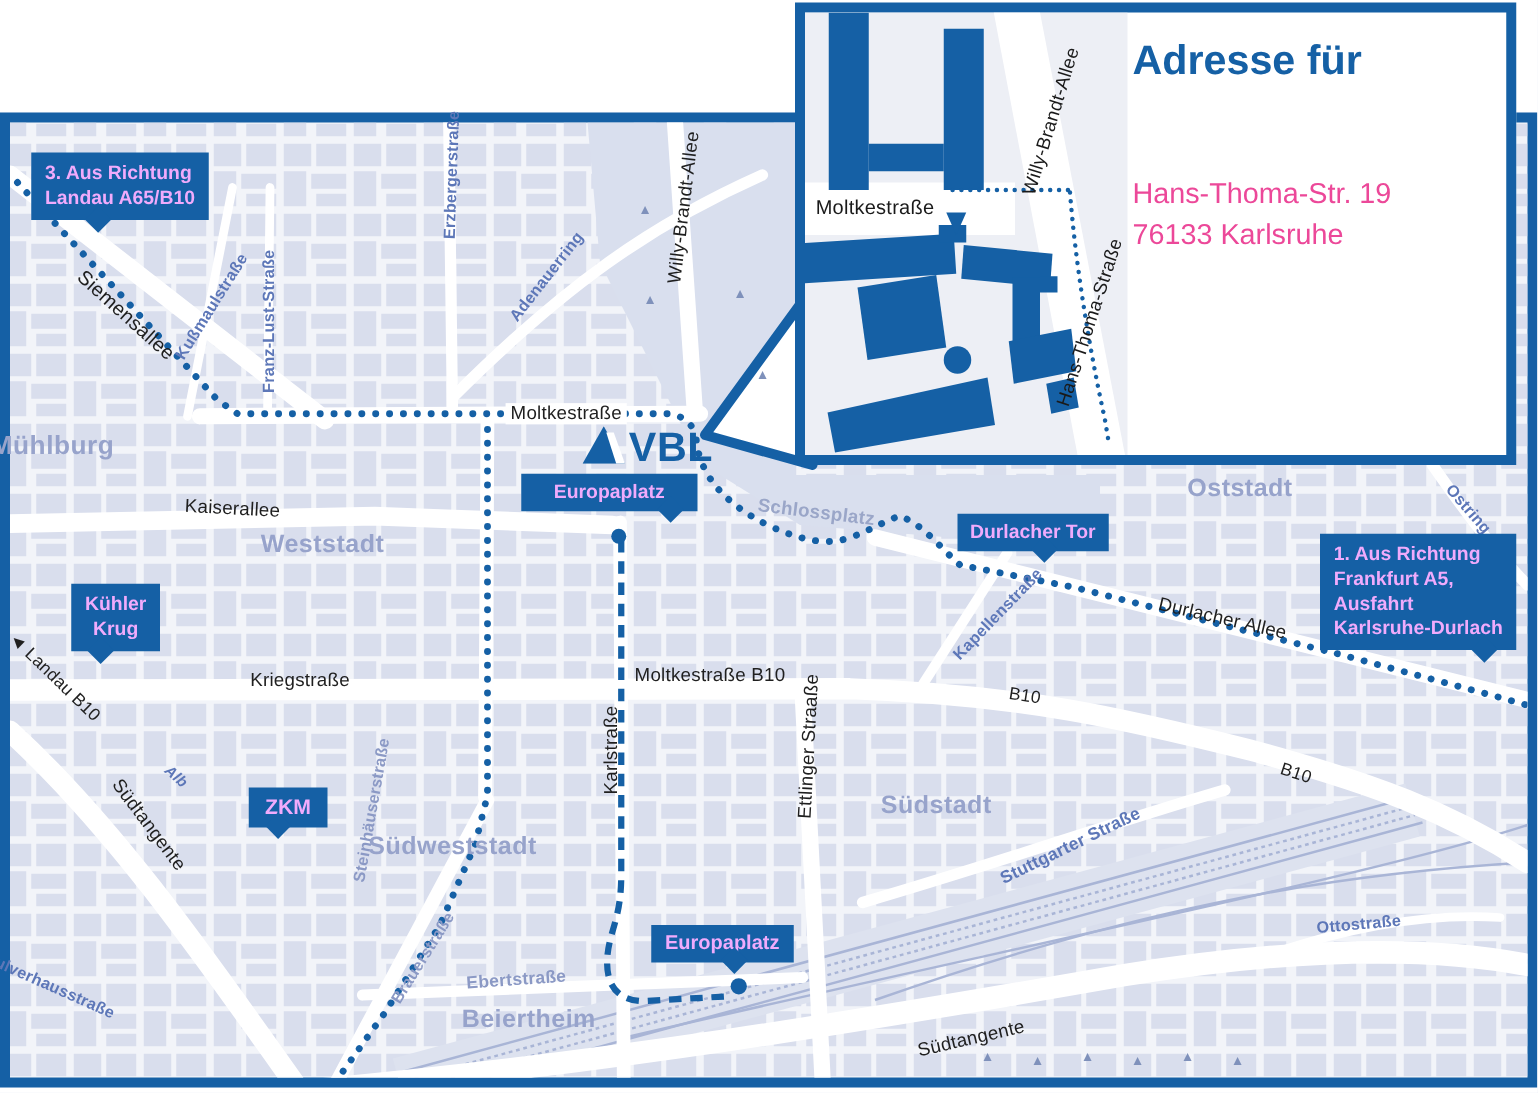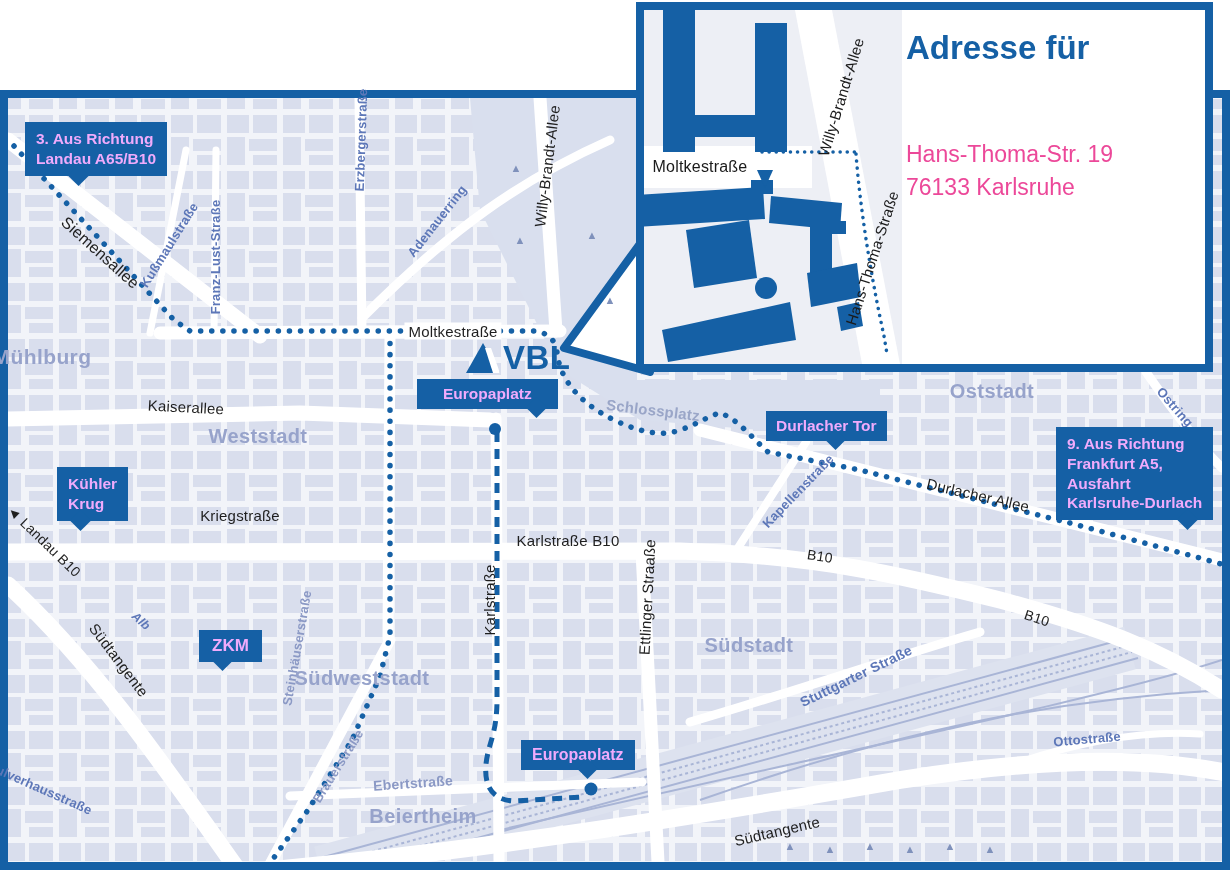--- a/index.html
+++ b/index.html
@@ -15,22 +15,22 @@
   .st-black{color:#1f1f1f;font-weight:500;}
   .st-blue{color:#5d77b8;font-weight:600;font-size:13px;}
   .st-muted{color:#8b99c5;font-weight:600;font-size:13px;}
   .area{color:#97a3cb;font-weight:700;font-size:20px;letter-spacing:.4px;}
   .schloss{color:#9aa6c8;font-weight:600;font-size:15px;}
   .onstreet{background:#fff;padding:0 4px;}
   .tree{position:absolute;color:#7f91bb;font-size:11px;transform:translate(-50%,-50%);}
   .co{position:absolute;background:var(--blue);color:#f0abfc;font-weight:700;font-size:15.5px;
       line-height:1.28;padding:7px 11px;z-index:30;}
   .co .tail{position:absolute;width:15px;height:15px;background:var(--blue);transform:rotate(45deg);}
-  .co.center{}
-  .logo{position:absolute;left:466px;top:341px;z-index:25;display:flex;align-items:center;gap:3px;}
+  .co.center{text-align:center;}
+  .logo{position:absolute;left:466px;top:341px;z-index:25;display:flex;gap:3px;}
   .logo-text{font-size:33px;font-weight:800;color:var(--blue);letter-spacing:.5px;line-height:1;}
   .inset{position:absolute;left:636px;top:2px;width:577px;height:370px;background:#fff;
          box-sizing:border-box;border:8px solid var(--blue);z-index:40;}
   .inset svg.inset-art{position:absolute;left:0;top:0;width:561px;height:354px;}
   .inset .lbl{color:#1a1a1a;}
   .inset-title{position:absolute;left:262px;top:18px;font-size:33px;font-weight:800;
                color:var(--blue);line-height:1.2;}
   .inset-address{position:absolute;left:262px;top:128px;font-size:23px;color:#ec4899;line-height:1.42;}
 </style>
 </head>
@@ -104,22 +104,22 @@
     </g>
 
     <polygon points="650,230 564,348 650,372" fill="#ffffff" stroke="#1560a5" stroke-width="8" stroke-linejoin="round"></polygon>
   </svg>
 
   <div class="labels">
 
     <div class="lbl st-black" style="left:100px;top:253px;--r:42deg;font-size:16px">Siemensallee</div>
     <div class="lbl st-black onstreet" style="left:453px;top:331px">Moltkestraße</div>
     <div class="lbl st-black" style="left:186px;top:407px;--r:3deg">Kaiserallee</div>
-    <div class="lbl st-black" style="left:240px;top:515px">Kriegstraße</div>
-    <div class="lbl st-black" style="left:568px;top:540px">Karlstraße B10</div>
+    <div class="lbl st-black" style="left:240px;top:544px">Kriegstraße</div>
+    <div class="lbl st-black" style="left:568px;top:540px">Moltkestraße B10</div>
     <div class="lbl st-black" style="left:489px;top:600px;--r:-90deg">Karlstraße</div>
     <div class="lbl st-black" style="left:647px;top:597px;--r:-87deg">Ettlinger Straaße</div>
     <div class="lbl st-black" style="left:978px;top:495px;--r:13deg">Durlacher Allee</div>
     <div class="lbl st-black" style="left:820px;top:556px;--r:9deg;font-size:14px">B10</div>
     <div class="lbl st-black" style="left:1037px;top:618px;--r:18deg;font-size:14px">B10</div>
     <div class="lbl st-black" style="left:119px;top:660px;--r:53deg">Südtangente</div>
     <div class="lbl st-black" style="left:777px;top:831px;--r:-13deg">Südtangente</div>
     <div class="lbl st-black" style="left:547px;top:166px;--r:-83deg">Willy-Brandt-Allee</div>
     <div class="lbl st-black" style="left:44px;top:541px;--r:44deg;font-size:14px"><span>◄</span>&nbsp;<span>Landau B10</span></div>
 
@@ -188,21 +188,21 @@
     <span>Europaplatz</span>
     <span class="tail" style="right:14px;bottom:-6px"></span>
   </div>
 
   <div class="co" style="left:766px;top:411px;padding:5px 10px">
     <span>Durlacher Tor</span>
     <span class="tail" style="left:62px;bottom:-6px"></span>
   </div>
 
   <div class="co" style="left:1056px;top:427px">
-    <div>9. Aus Richtung</div>
+    <div>1. Aus Richtung</div>
     <div>Frankfurt A5,</div>
     <div>Ausfahrt</div>
     <div>Karlsruhe-Durlach</div>
     <span class="tail" style="right:18px;bottom:-7px"></span>
   </div>
 
   <div class="co" style="left:521px;top:740px;font-size:16px;padding:5px 11px">
     <span>Europaplatz</span>
     <span class="tail" style="right:40px;bottom:-6px"></span>
   </div>

